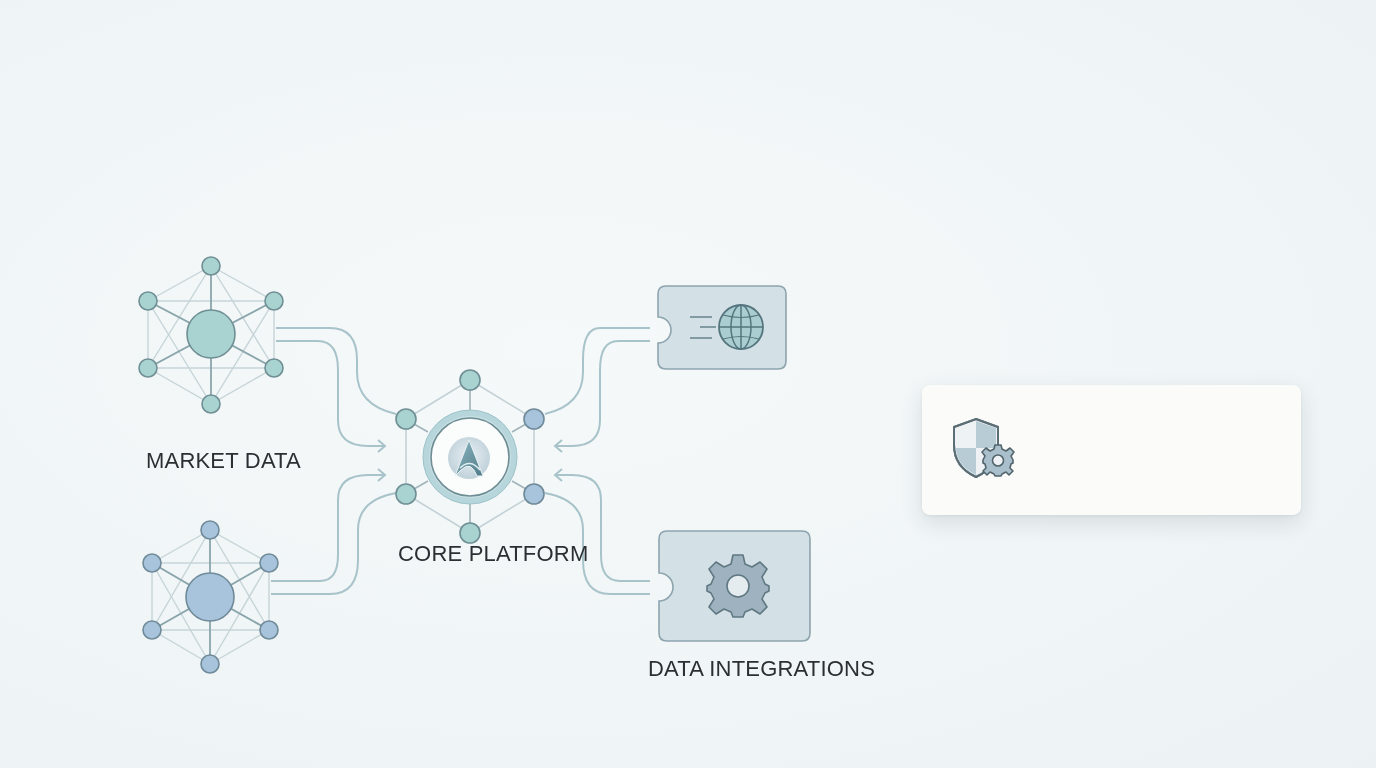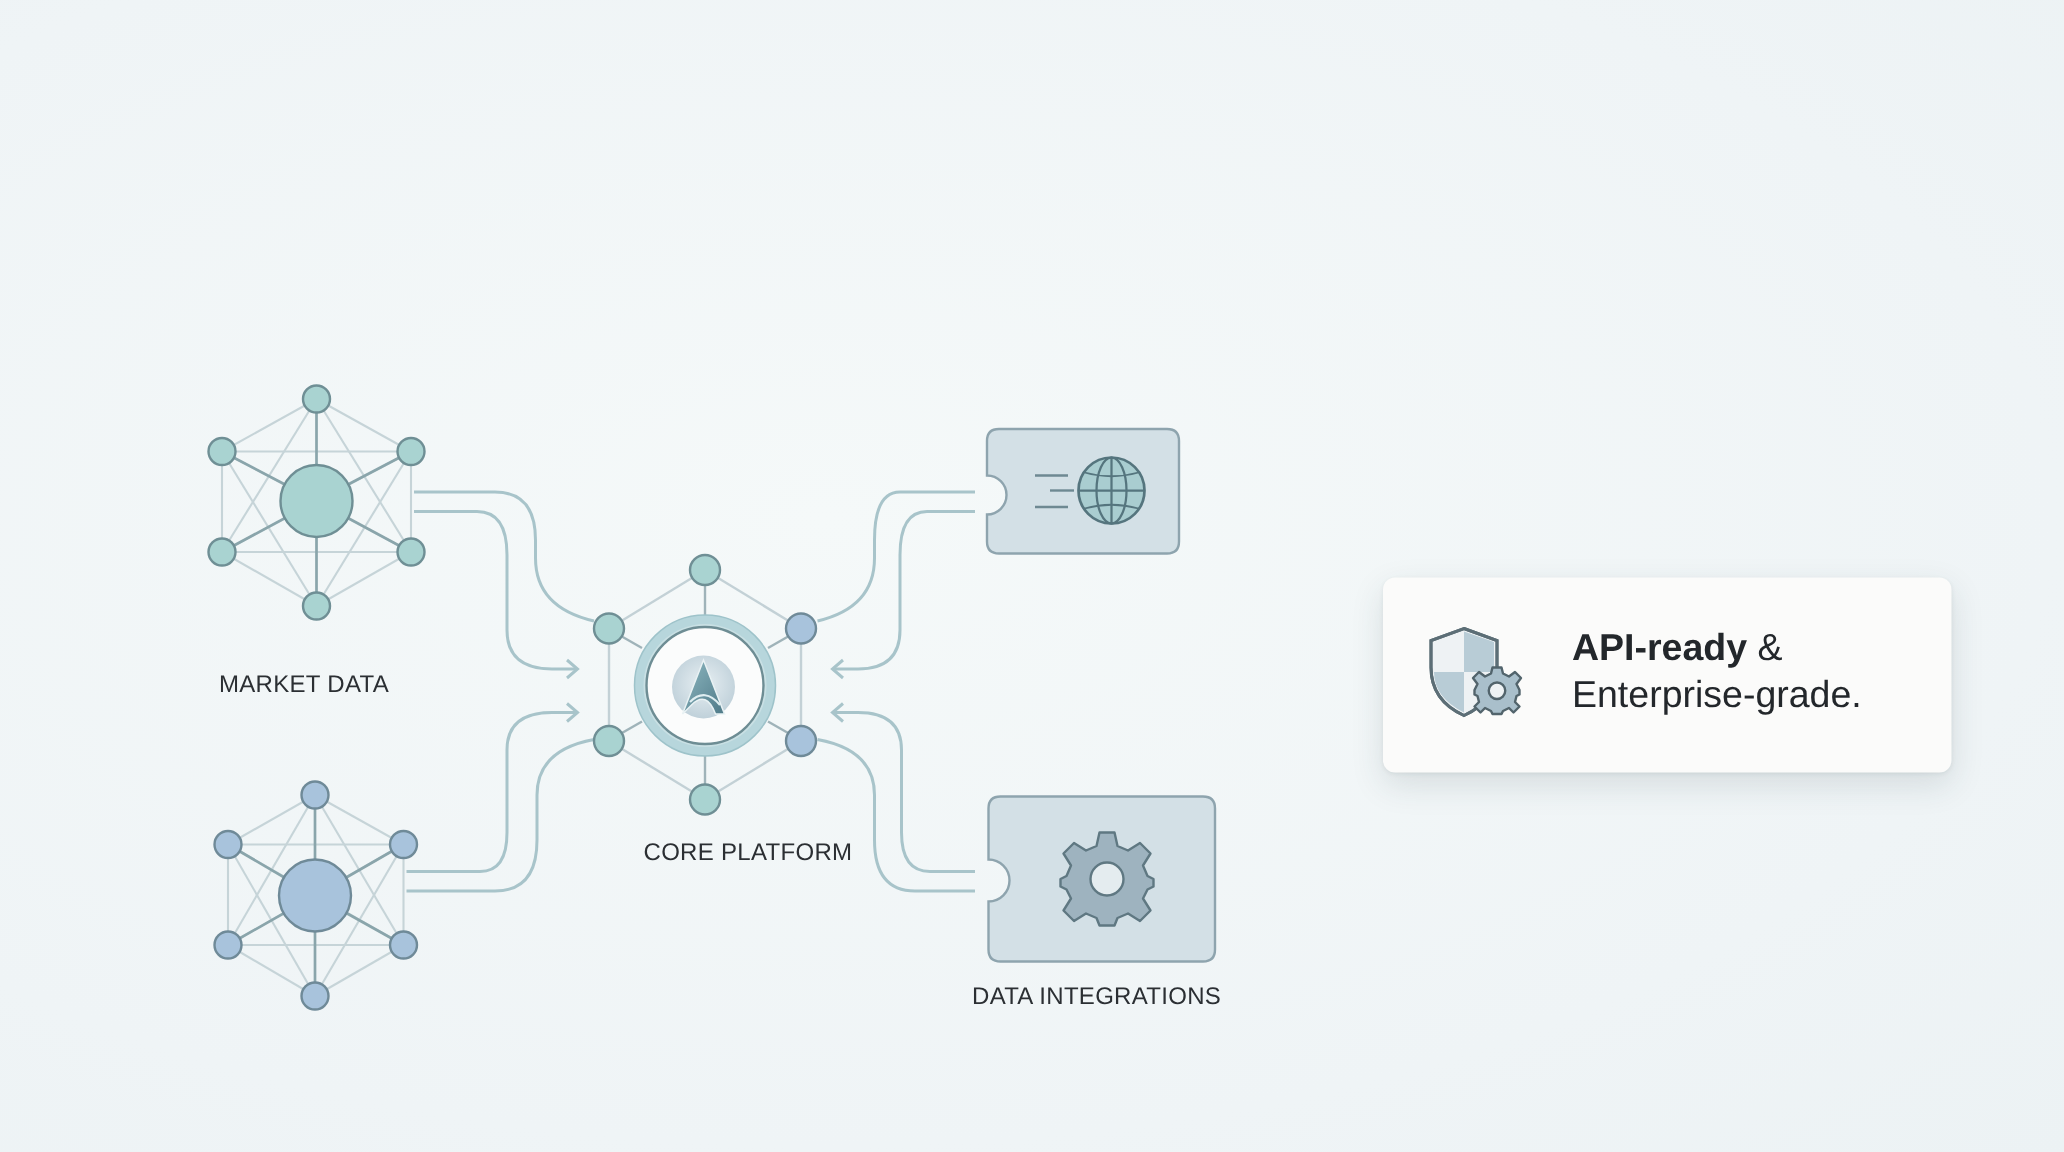--- a/index.html
+++ b/index.html
@@ -20,21 +20,21 @@
     svg.diagram {
       position: absolute;
       left: 0;
       top: 0;
       width: 1376px;
       height: 768px;
     }
     .label {
       position: absolute;
       font-family: "Liberation Sans", sans-serif;
-      font-size: 16px;
+      font-size: 22px;
       letter-spacing: 0.2px;
       color: #2b2f33;
       white-space: nowrap;
     }
     .card {
       position: absolute;
       left: 922px;
       top: 385px;
       width: 379px;
       height: 130px;
@@ -229,34 +229,30 @@
       <path d="M667 531 L802 531 Q810 531 810 539 L810 633 Q810 641 802 641 L667 641 Q659 641 659 633 L659 601 A14 14 0 0 0 659 573 L659 539 Q659 531 667 531 Z" fill="#d3e0e6" stroke="#8ea4ae" stroke-width="1.6"></path>
       <g transform="translate(738 586)">
         <path d="M-5 -31 L5 -31 L7 -22 L14 -19 L22 -24 L29 -17 L24 -9 L27 -2 L31 -0 L31 5 L27 7 L24 13 L29 21 L22 28 L14 23 L7 26 L5 31 L-5 31 L-7 26 L-14 23 L-22 28 L-29 21 L-24 13 L-27 7 L-31 5 L-31 -0 L-27 -2 L-24 -9 L-29 -17 L-22 -24 L-14 -19 L-7 -22 Z" fill="#9eb3bf" stroke="#5f7882" stroke-width="1.6" stroke-linejoin="round"></path>
         <circle cx="0" cy="0" r="11" fill="#e4ecef" stroke="#5f7882" stroke-width="1.6"></circle>
       </g>
     </g>
   </svg>
 
   <div class="label" style="left:146px; top:448px;">MARKET DATA</div>
 
-  <div class="label" style="left:398px; top:560px;margin-left:31px;">CORE PLATFORM</div>
+  <div class="label" style="left:398px; top:541px;">CORE PLATFORM</div>
 
   <div class="label" style="left:648px; top:656px;">DATA INTEGRATIONS</div>
 
   <div class="card">
     <svg class="card-icon" viewBox="0 0 68 68">
       <path d="M26 4 L48 12 L48 30 Q48 52 26 62 Q4 52 4 30 L4 12 Z" fill="#eef2f4" stroke="#5c6e76" stroke-width="2"></path>
       <path d="M26 6 L46 13 L46 33 L26 33 Z" fill="#b8ccd6"></path>
       <path d="M6 33 L26 33 L26 60 Q6 50 6 33 Z" fill="#b8ccd6"></path>
       <path d="M26 4 L48 12 L48 30 Q48 52 26 62 Q4 52 4 30 L4 12 Z" fill="none" stroke="#5c6e76" stroke-width="2"></path>
       <g transform="translate(48 45)">
         <path d="M-3 -15 L3 -15 L4 -11 L8 -9 L12 -12 L16 -8 L13 -4 L15 0 L15 3 L13 4 L12 8 L15 11 L11 15 L8 12 L4 14 L3 16 L-3 16 L-4 14 L-8 12 L-11 15 L-15 11 L-12 8 L-13 4 L-15 3 L-15 0 L-13 -4 L-16 -8 L-12 -12 L-8 -9 L-4 -11 Z" fill="#a9bfcb" stroke="#52646c" stroke-width="1.6" stroke-linejoin="round"></path>
         <circle cx="0" cy="0.5" r="5.5" fill="#eef2f4" stroke="#52646c" stroke-width="1.6"></circle>
       </g>
     </svg>
-    <div class="card-text">
-      <span class="strong">API-ready</span><span> &amp;</span><br>
-      <span>Enterprise-grade.</span>
-    </div>
   </div>
 
 </div>
 
 </body></html>

